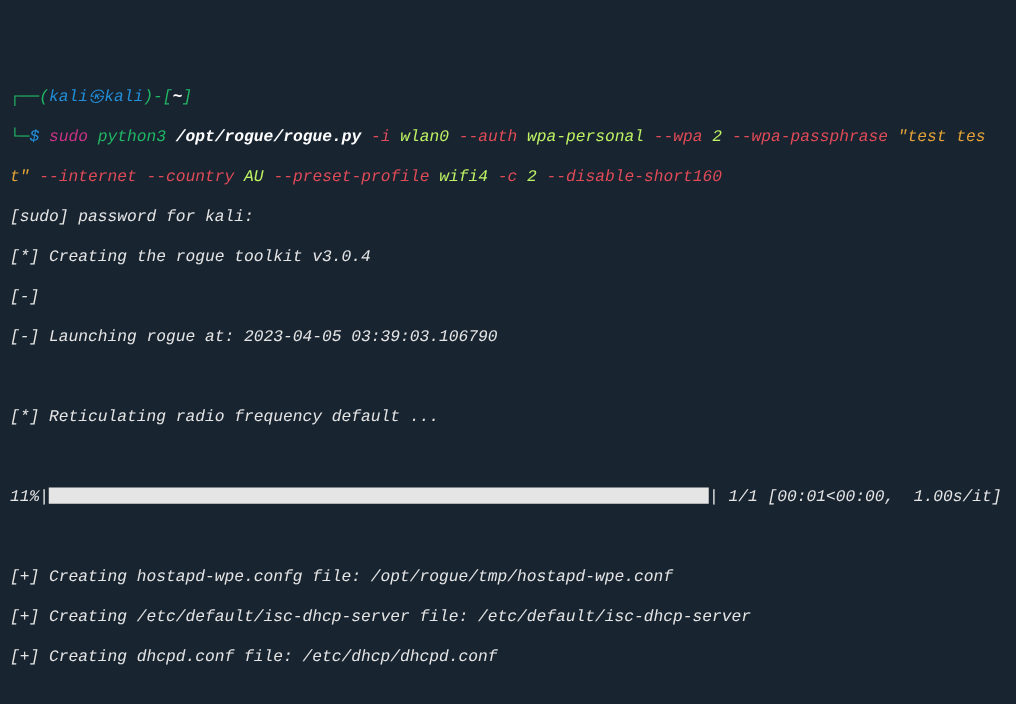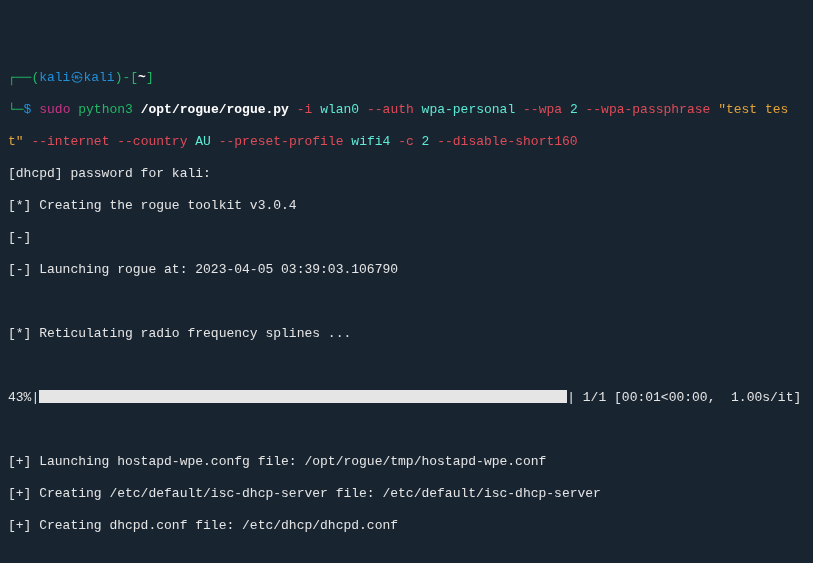--- a/index.html
+++ b/index.html
@@ -9,53 +9,53 @@
       font-family: 'Consolas', 'Monaco', 'Courier New', monospace;
       font-size: 13px;
       line-height: 16px;
       width: 813px;
       height: 563px;
       padding: 6px 8px;
       white-space: pre;
       overflow: hidden;
     }
     .blue { color: #228fd8; }
-    .white { color: #5eead4; }
+    .white { color: #bef264; }
     .bold-white { color: #ffffff; font-weight: bold; }
     .green { color: #21b765; }
     .magenta { color: #cc3386; }
     .red { color: #e04b57; }
     .yellow { color: #e3a338; }
-    .line { display: block; }
+    .line { display: block; font-style: italic; }
     .bar {
       display: inline-block;
       background: #e5e5e5;
       height: 13px;
       vertical-align: middle;
       margin-top: -2px;
     }
   </style>
 </head>
 <body>
 
 
 
 <div class="line"><span class="green">┌──(</span><span class="blue">kali</span><span class="blue">㉿</span><span class="blue">kali</span><span class="green">)-[</span><span class="bold-white">~</span><span class="green">]</span></div>
 <div class="line"><span class="green">└─</span><span class="blue">$</span><span> </span><span class="magenta">sudo</span><span> </span><span class="green">python3</span><span> </span><span class="bold-white">/opt/rogue/rogue.py</span><span> </span><span class="red">-i</span><span> </span><span class="white">wlan0</span><span> </span><span class="red">--auth</span><span> </span><span class="white">wpa-personal</span><span> </span><span class="red">--wpa</span><span> </span><span class="white">2</span><span> </span><span class="red">--wpa-passphrase</span><span> </span><span class="yellow">"test tes</span></div>
 <div class="line"><span class="yellow">t"</span><span> </span><span class="red">--internet</span><span> </span><span class="red">--country</span><span> </span><span class="white">AU</span><span> </span><span class="red">--preset-profile</span><span> </span><span class="white">wifi4</span><span> </span><span class="red">-c</span><span> </span><span class="white">2</span><span> </span><span class="red">--disable-short160</span></div>
-<div class="line">[dhcpd] password for kali:</div>
+<div class="line">[sudo] password for kali:</div>
 <div class="line">[*] Creating the rogue toolkit v3.0.4</div>
 <div class="line">[-]</div>
 <div class="line">[-] Launching rogue at: 2023-04-05 03:39:03.106790</div>
 <div class="line"> </div>
-<div class="line">[*] Reticulating radio frequency splines ...</div>
+<div class="line">[*] Reticulating radio frequency default ...</div>
 <div class="line"> </div>
-<div class="line"><span>43%|</span><span class="bar" style="width:528px;"></span><span>| 1/1 [00:01&lt;00:00,  1.00s/it]</span></div>
+<div class="line"><span>11%|</span><span class="bar" style="width:528px;"></span><span>| 1/1 [00:01&lt;00:00,  1.00s/it]</span></div>
 <div class="line"> </div>
-<div class="line">[+] Launching hostapd-wpe.confg file: /opt/rogue/tmp/hostapd-wpe.conf</div>
+<div class="line">[+] Creating hostapd-wpe.confg file: /opt/rogue/tmp/hostapd-wpe.conf</div>
 <div class="line">[+] Creating /etc/default/isc-dhcp-server file: /etc/default/isc-dhcp-server</div>
 <div class="line">[+] Creating dhcpd.conf file: /etc/dhcp/dhcpd.conf</div>
 <div class="line"> </div>
 
 
 
 
 
 
 

